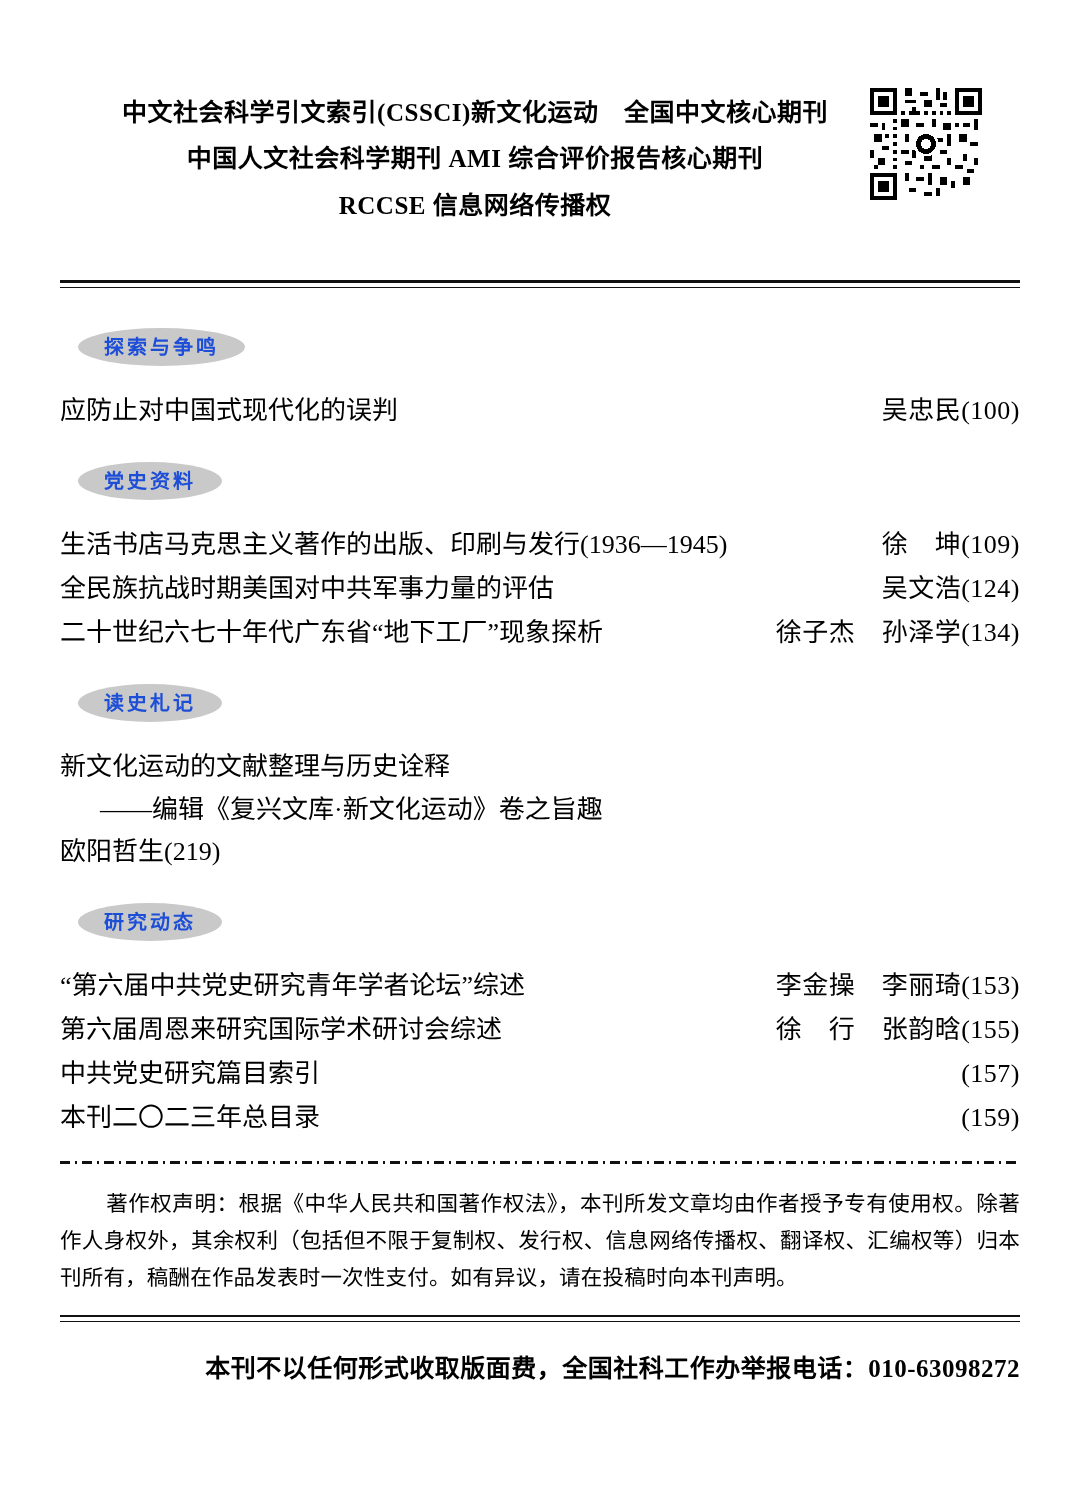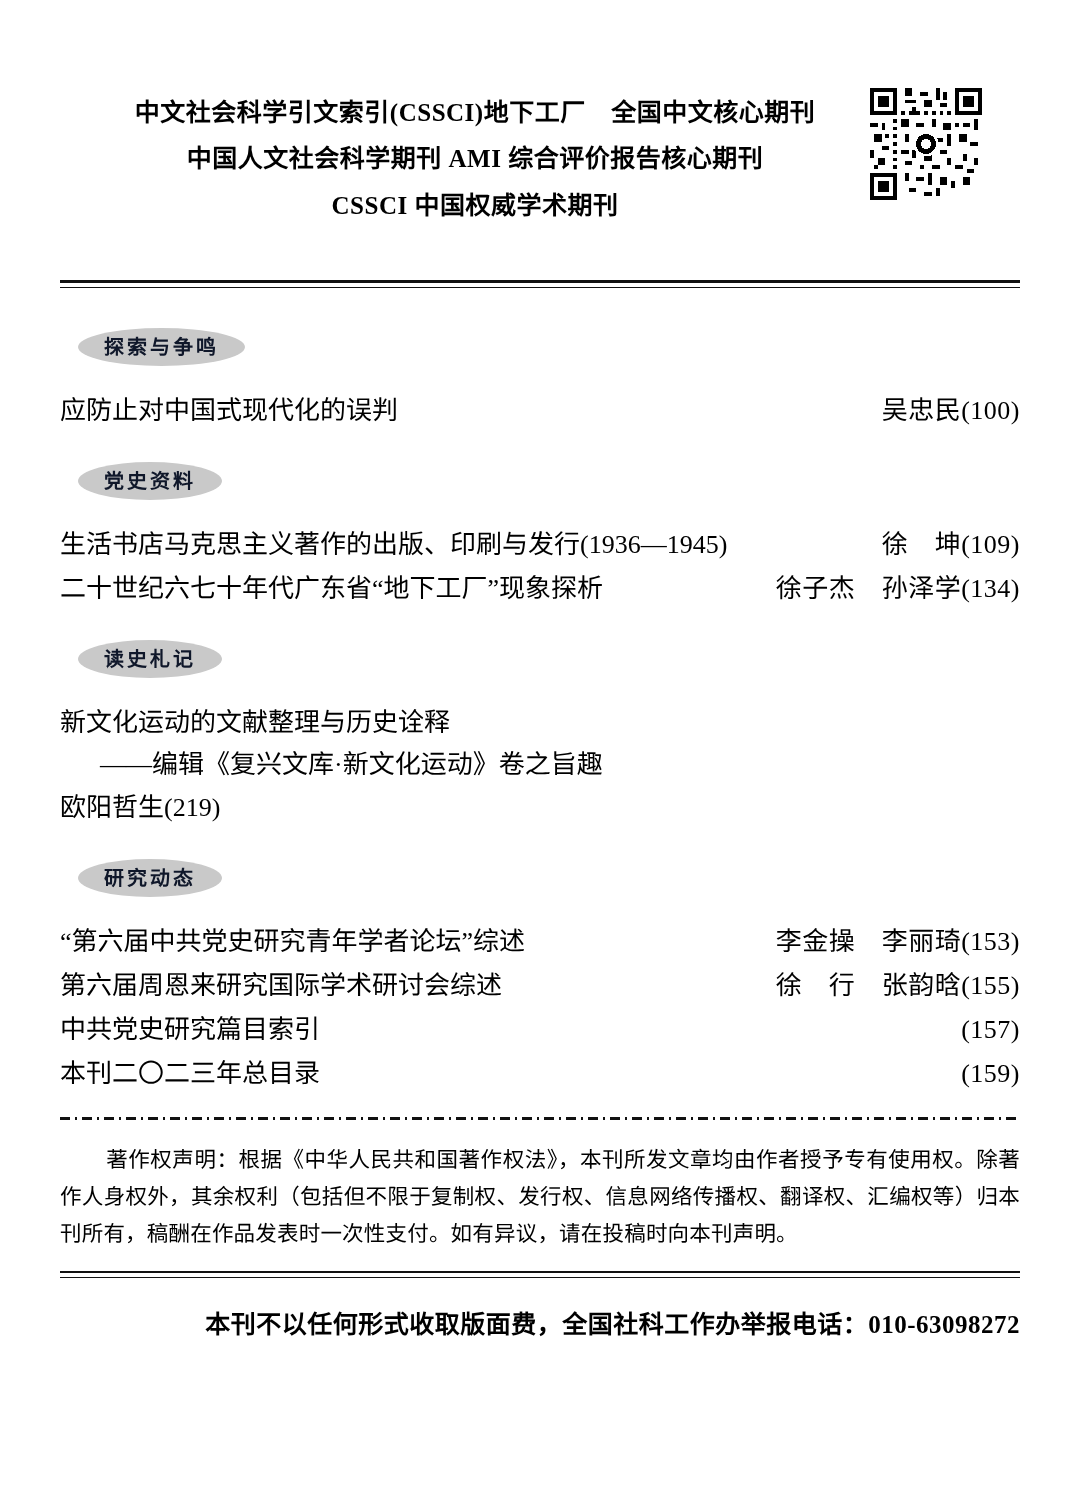--- a/index.html
+++ b/index.html
@@ -85,21 +85,21 @@
   
   .section-label {
     display: inline-block;
     background: #c9c9c9;
     border-radius: 50%;
     padding: 9px 26px;
     font-size: 20px;
     font-weight: bold;
     font-family: "DejaVu Sans", "Liberation Sans", sans-serif;
     letter-spacing: 3px;
-    color: #0f172a;
+    color: #1d4ed8;
     line-height: 1;
     margin-left: 18px;
   }
   .section-block { margin-top: 30px; }
   .section-block.first { margin-top: 40px; }
 
   
   .entries { margin-top: 24px; }
   .entry {
     display: flex;
@@ -151,23 +151,23 @@
     letter-spacing: 0.5px;
   }
 </style>
 </head>
 <body>
 
 <div class="page">
 
   <div class="header">
     <div class="header-lines">
-      <div class="header-line">中文社会科学引文索引(CSSCI)地下工厂　全国中文核心期刊</div>
+      <div class="header-line">中文社会科学引文索引(CSSCI)新文化运动　全国中文核心期刊</div>
       <div class="header-line">中国人文社会科学期刊 AMI 综合评价报告核心期刊</div>
-      <div class="header-line">CSSCI 中国权威学术期刊</div>
+      <div class="header-line">RCCSE 信息网络传播权</div>
     </div>
     <div class="qr">
       <svg width="112" height="112" viewBox="0 0 29 29" shape-rendering="crispEdges">
         <rect width="29" height="29" fill="#fff"></rect>
         <g fill="#000">
 
           <rect x="0" y="0" width="7" height="1"></rect>
             <rect x="0" y="6" width="7" height="1"></rect>
           <rect x="0" y="0" width="1" height="7"></rect>
             <rect x="6" y="0" width="1" height="7"></rect>
@@ -274,20 +274,25 @@
 
   <div class="section-block">
     <span class="section-label">党史资料</span>
     <div class="entries tight">
       <div class="entry">
         <span class="title">生活书店马克思主义著作的出版、印刷与发行(1936—1945)</span>
         <span class="spacer"></span>
         <span class="authors">徐　坤(109)</span>
       </div>
       <div class="entry">
+        <span class="title">全民族抗战时期美国对中共军事力量的评估</span>
+        <span class="spacer"></span>
+        <span class="authors">吴文浩(124)</span>
+      </div>
+      <div class="entry">
         <span class="title">二十世纪六七十年代广东省“地下工厂”现象探析</span>
         <span class="spacer"></span>
         <span class="authors">徐子杰　孙泽学(134)</span>
       </div>
     </div>
   </div>
 
   <div class="section-block">
     <span class="section-label">读史札记</span>
     <div class="entries">

